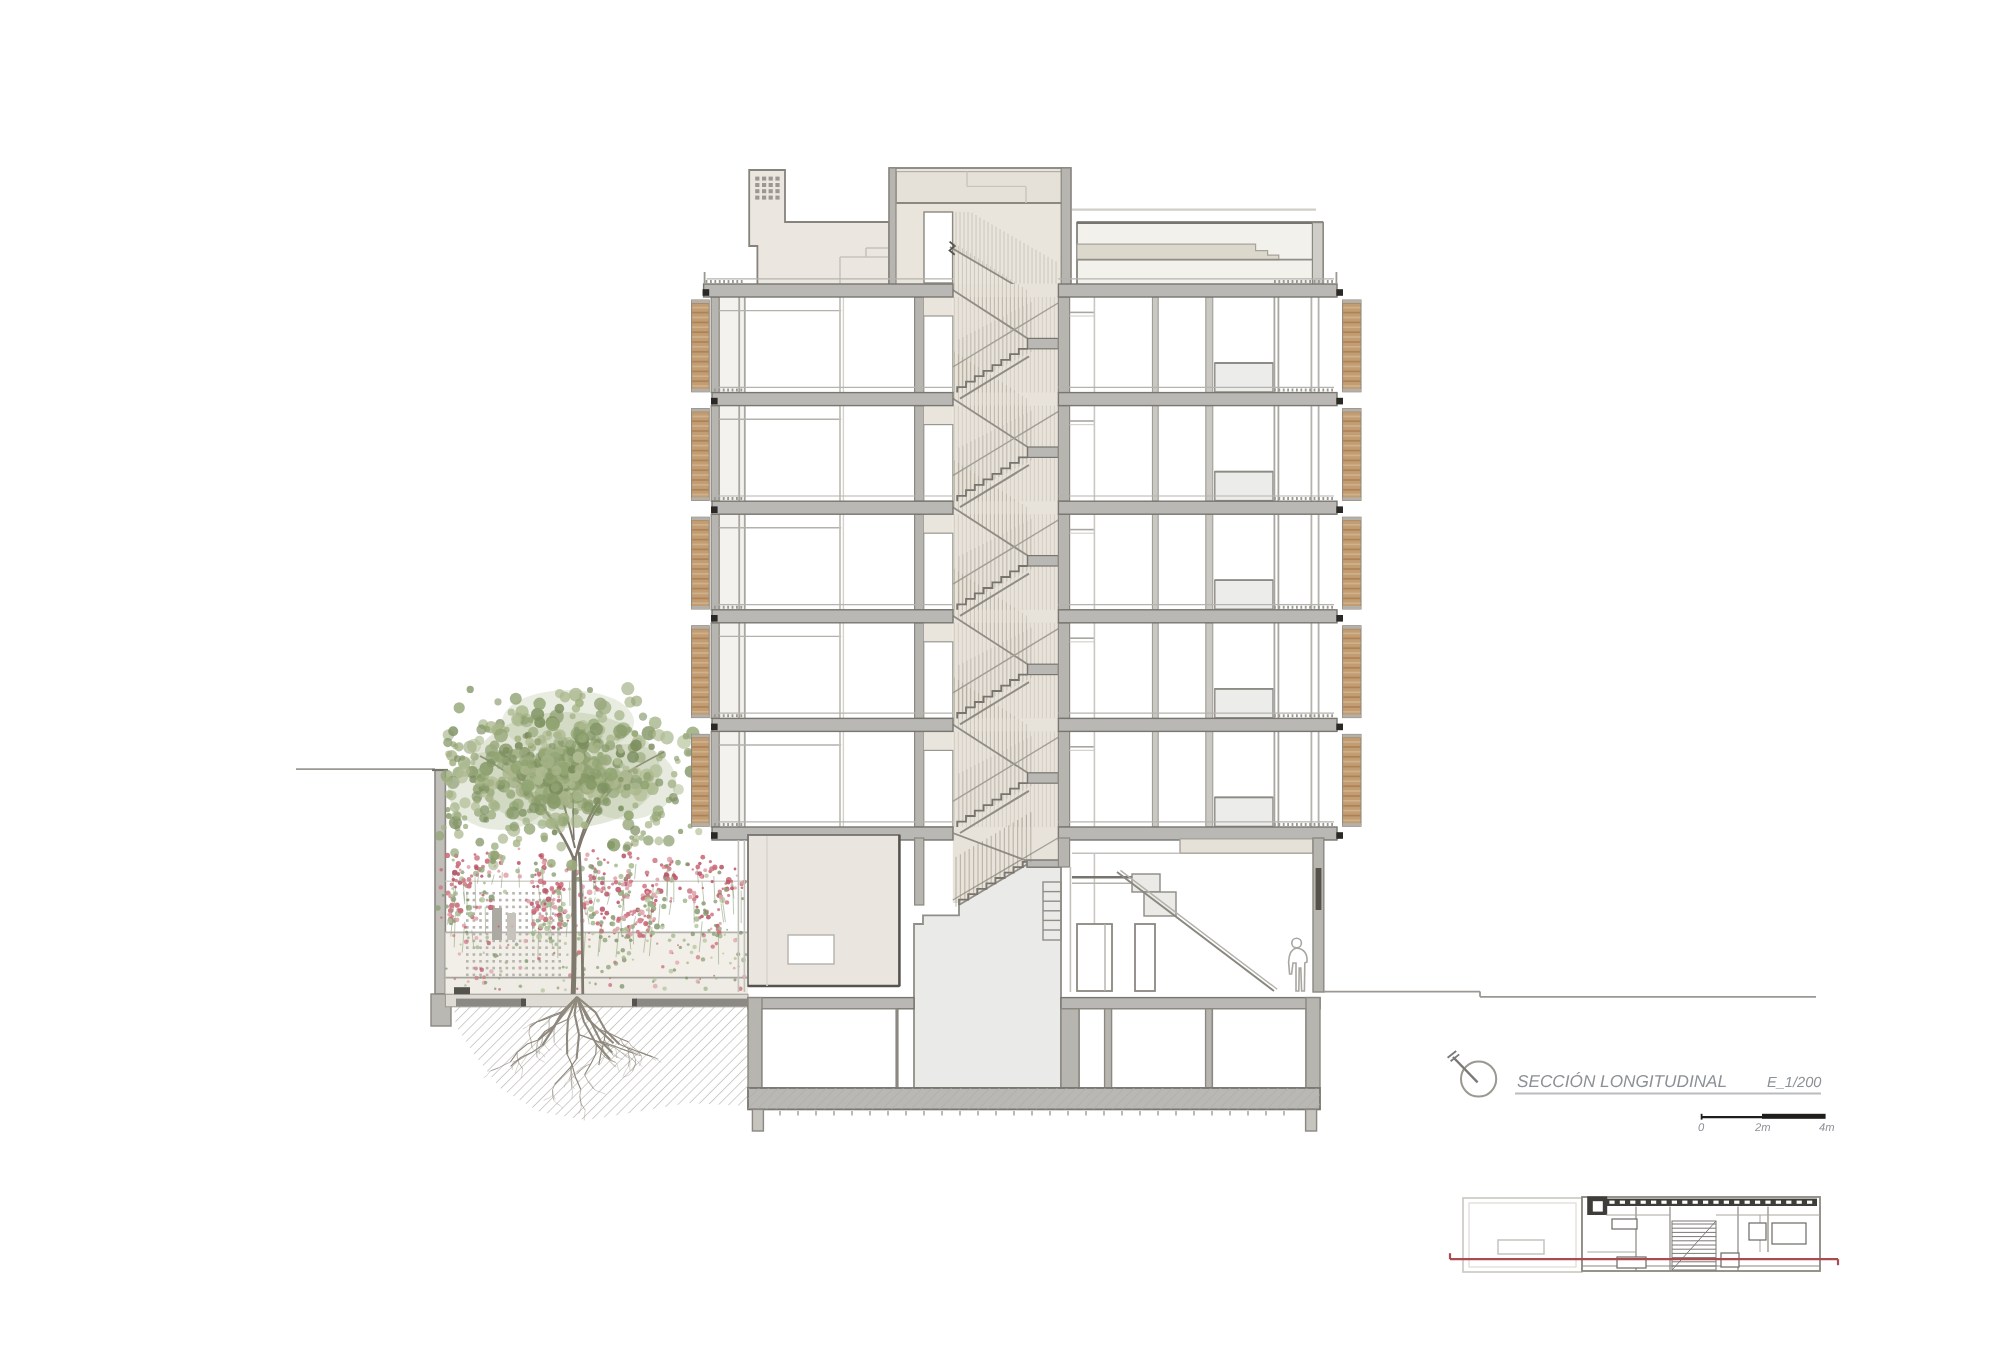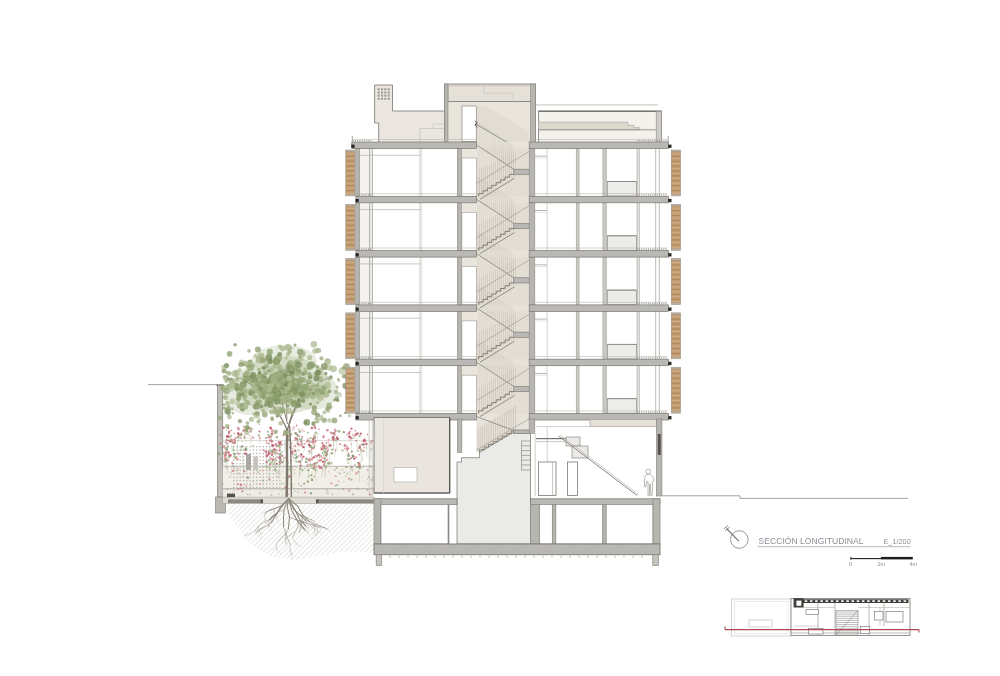--- a/index.html
+++ b/index.html
@@ -1,14 +1,14 @@
 <!DOCTYPE html>
 <html><head><meta charset="utf-8"><title>Seccion Longitudinal</title>
 <style>html,body{margin:0;padding:0;background:#ffffff;font-family:"Liberation Sans",sans-serif;}
-.page{position:relative;width:1000px;height:676px;overflow:hidden;}</style></head>
+.page{position:relative;width:1000px;height:676px;overflow:hidden;font-style:italic;}</style></head>
 <body>
 <div class="page"><svg width="1000" height="676" viewBox="0 0 1000 676" xmlns="http://www.w3.org/2000/svg">
       <rect x="0" y="0" width="1000" height="676" fill="#ffffff"></rect>
       <line x1="148.0" y1="384.6" x2="217.5" y2="384.6" stroke="#9a9890" stroke-width="0.9"></line>
       <g>
         <rect x="217.5" y="385.0" width="5.2" height="112.0" fill="#c0beb8" stroke="#8a8880" stroke-width="0.8"></rect>
         <line x1="216.0" y1="385.0" x2="224.0" y2="385.0" stroke="#77756f" stroke-width="1.1"></line>
         <rect x="215.5" y="497.0" width="10.0" height="16.0" fill="#bab8b2" stroke="#8a8880" stroke-width="0.7"></rect>
       </g>
       <defs>

